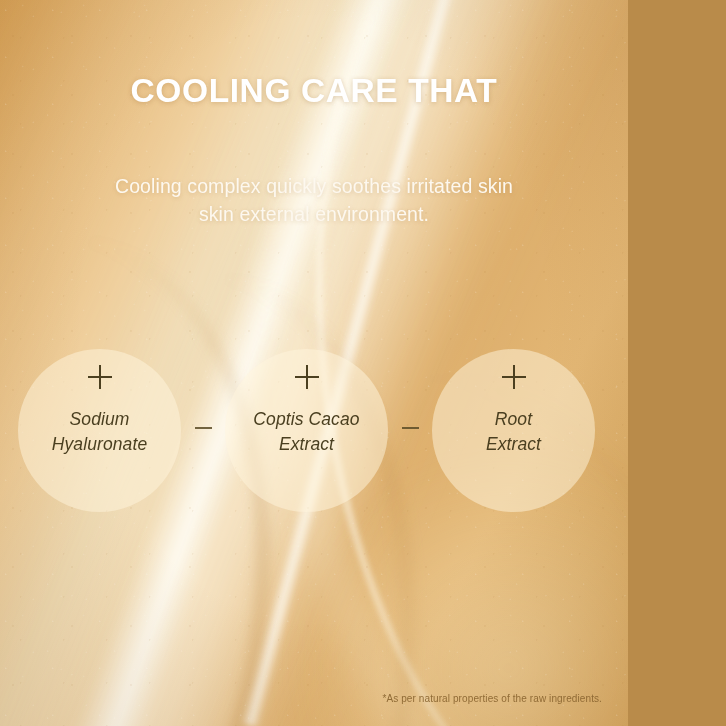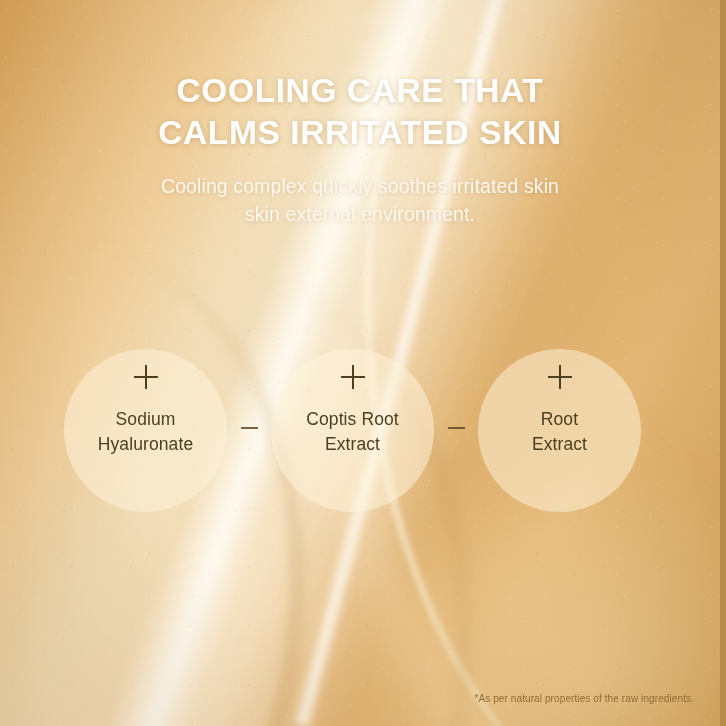--- a/index.html
+++ b/index.html
@@ -6,21 +6,21 @@
     margin: 0;
     padding: 0;
     background: #b98b4a;
   }
   body {
     font-family: "Liberation Sans", sans-serif;
   }
 
   .canvas {
     position: relative;
-    width: 720px;
+    width: 628px;
     height: 726px;
     overflow: hidden;
     background: #dcab63;
   }
 
   
   .bg-base {
     position: absolute;
     inset: 0;
     background:
@@ -237,20 +237,21 @@
   
   .ingredients {
     position: absolute;
     top: 348px;
     left: 0;
     right: 15px;
     height: 164px;
     display: flex;
     align-items: center;
     justify-content: center;
+    font-style: italic;
   }
 
   .circle {
     position: relative;
     width: 163px;
     height: 163px;
     flex: 0 0 163px;
     border-radius: 50%;
     background: rgba(255,246,222,0.50);
     display: flex;
@@ -332,21 +333,20 @@
   <div class="swirl-b"></div>
   <div class="swirl-c"></div>
   <div class="glow-br"></div>
   <div class="vignette"></div>
   <div class="grain"></div>
 
   <div class="content">
 
     <h1 class="headline">
       <span>COOLING CARE THAT</span>
-      <span>CALMS IRRITATED SKIN</span>
     </h1>
 
     <p class="subtitle">
       <span>Cooling complex quickly soothes irritated skin</span>
       <span>skin external environment.</span>
     </p>
 
     <div class="ingredients">
 
       <div class="circle">
@@ -357,21 +357,21 @@
         </span>
       </div>
 
       <div class="connector">
           <i></i>
         </div>
 
       <div class="circle">
         <span class="plus-icon"></span>
         <span class="ing-label">
-          <span>Coptis Root</span>
+          <span>Coptis Cacao</span>
           <span>Extract</span>
         </span>
       </div>
 
       <div class="connector">
           <i></i>
         </div>
 
       <div class="circle">
         <span class="plus-icon"></span>

